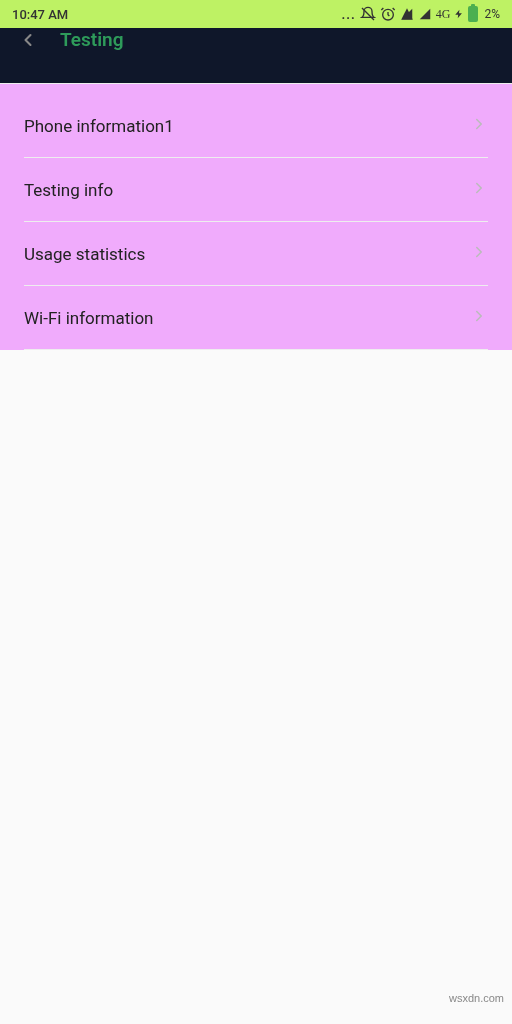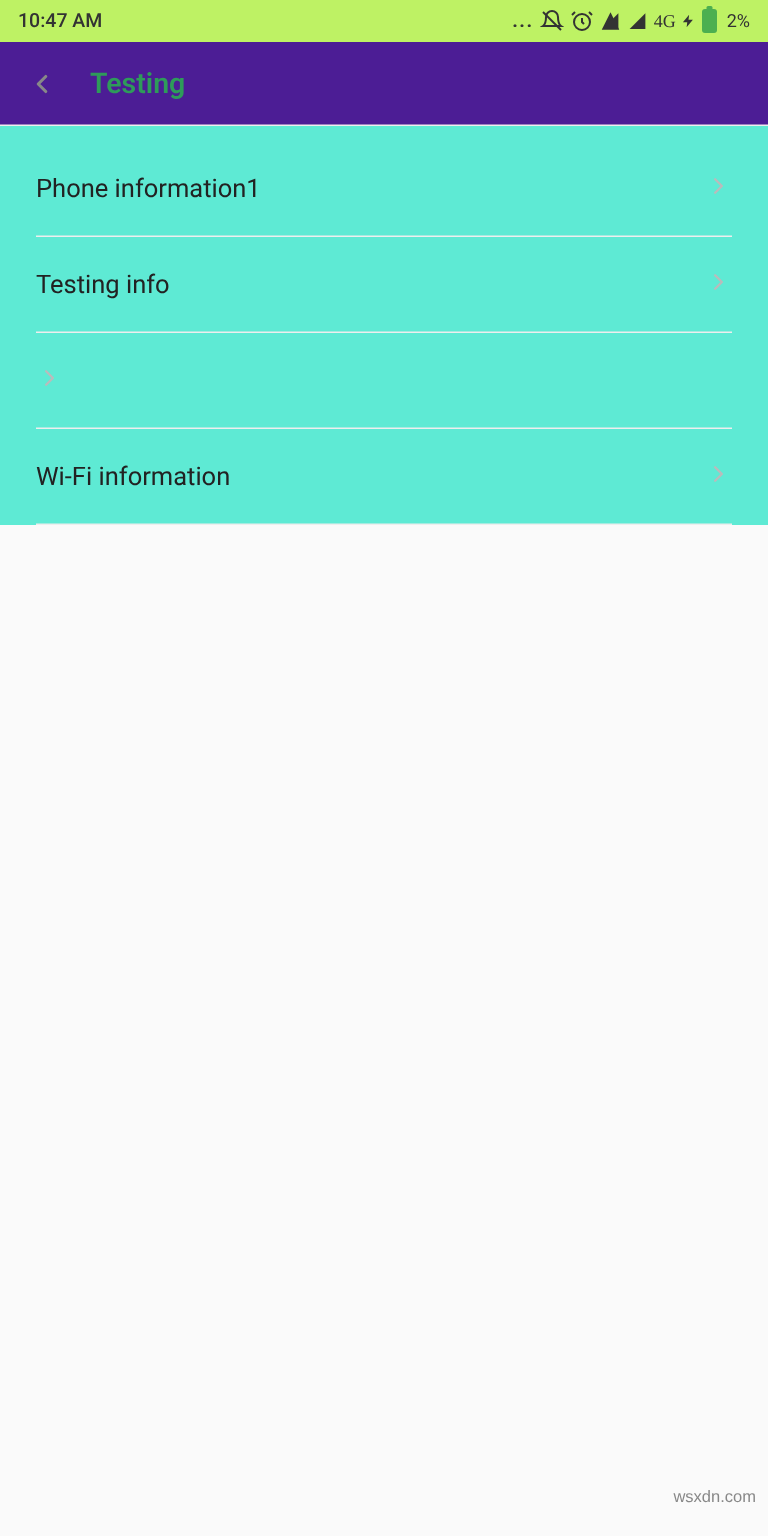--- a/index.html
+++ b/index.html
@@ -55,41 +55,41 @@
       top: -2px;
       left: 3px;
       width: 4px;
       height: 2px;
       background: #4CAF50;
       border-radius: 1px 1px 0 0;
     }
     .app-bar {
       height: 56px;
       display: flex;
-      align-items: center;
+      align-items: flex-start;
       padding: 0 16px;
       gap: 20px;
       border-bottom: 1px solid #eee;
-      background: #4c1d95;
+      background: #0f172a;
     }
     .back-btn {
       width: 24px;
       height: 24px;
       display: flex;
       align-items: center;
       justify-content: center;
       cursor: pointer;
     }
     .app-title {
       color: #2e9b5a;
       font-size: 19px;
       font-weight: 600;
     }
     .content {
-      background: #5eead4;
+      background: #f0abfc;
       padding-top: 10px;
     }
     .list-item {
       display: flex;
       align-items: center;
       justify-content: space-between;
       height: 64px;
       padding: 0 24px;
       cursor: pointer;
       position: relative;
@@ -182,20 +182,21 @@
   </div>
   <div class="list-item">
     <span class="list-label">Testing info</span>
     <span class="chevron">
       <svg width="18" height="18" viewBox="0 0 24 24" fill="none" stroke="currentColor" stroke-width="2" stroke-linecap="round" stroke-linejoin="round">
           <polyline points="9 18 15 12 9 6"></polyline>
         </svg>
     </span>
   </div>
   <div class="list-item">
+    <span class="list-label">Usage statistics</span>
     <span class="chevron">
       <svg width="18" height="18" viewBox="0 0 24 24" fill="none" stroke="currentColor" stroke-width="2" stroke-linecap="round" stroke-linejoin="round">
           <polyline points="9 18 15 12 9 6"></polyline>
         </svg>
     </span>
   </div>
   <div class="list-item">
     <span class="list-label">Wi-Fi information</span>
     <span class="chevron">
       <svg width="18" height="18" viewBox="0 0 24 24" fill="none" stroke="currentColor" stroke-width="2" stroke-linecap="round" stroke-linejoin="round">

